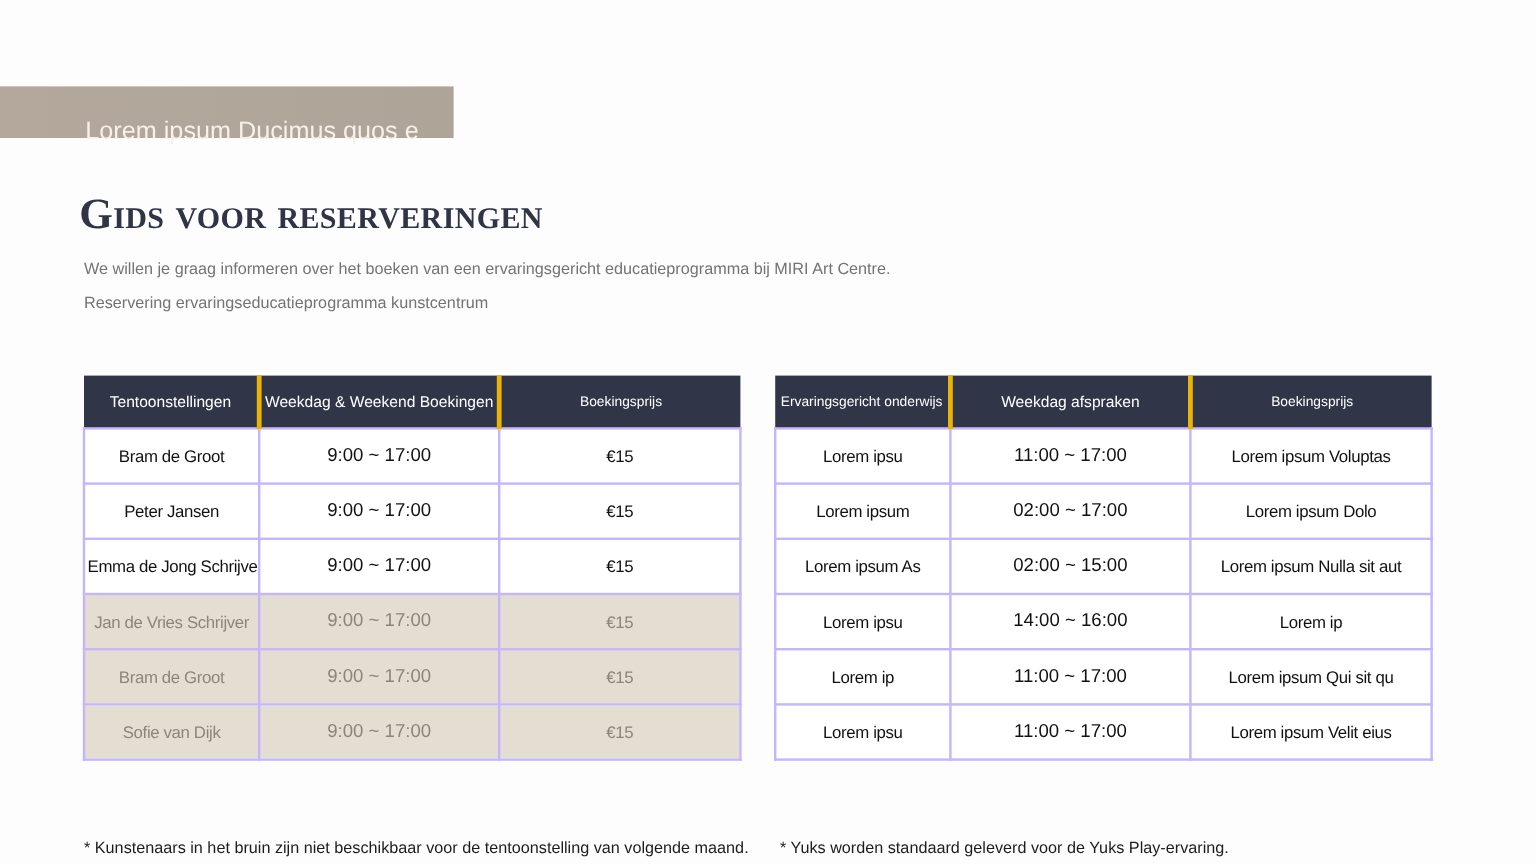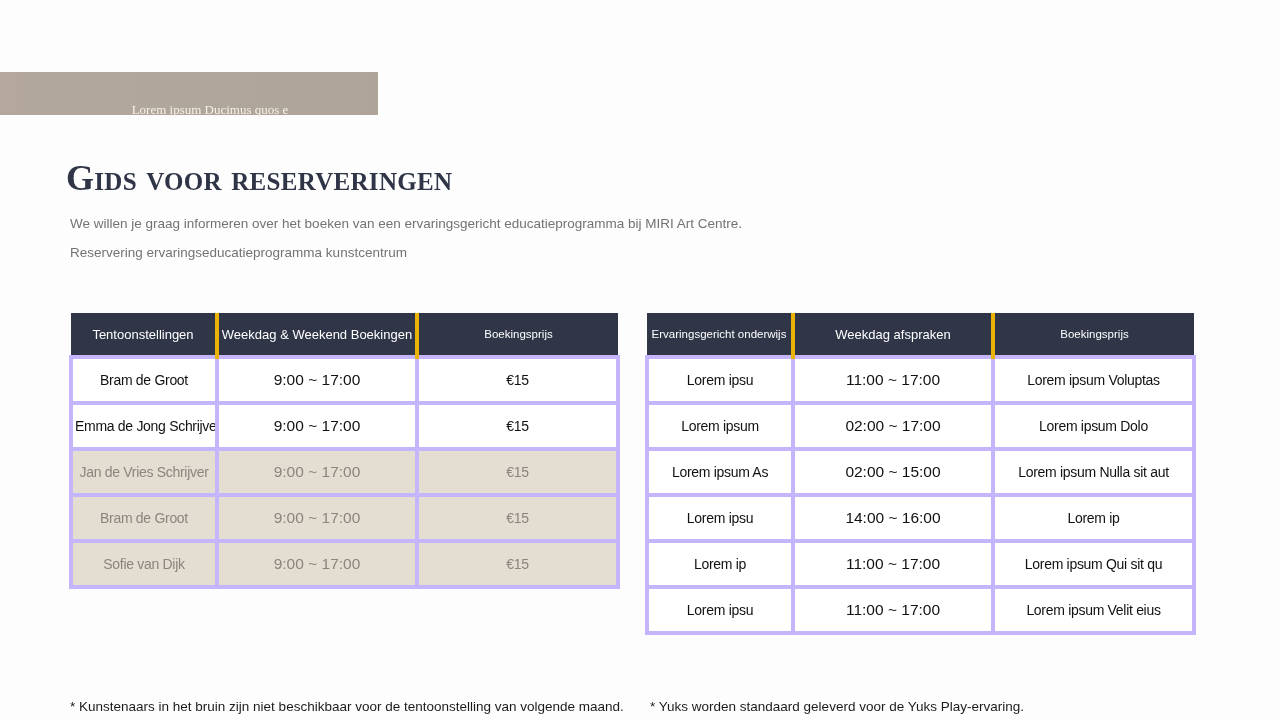--- a/index.html
+++ b/index.html
@@ -5,21 +5,21 @@
   * { box-sizing: border-box; margin: 0; padding: 0; }
   html, body { width: 1280px; height: 720px; background: #fdfdfd; overflow: hidden; }
   body { position: relative; font-family: "Liberation Sans", sans-serif; color: #1a1a1a; }
 
   .banner {
     position: absolute; left: 0; top: 72px; width: 378px; height: 43px;
     background: linear-gradient(90deg, #b3a89b 0%, #aea498 100%);
     display: flex; align-items: center; justify-content: center;
   }
   .banner span {
-    font-family: Liberation Serif, serif; font-size: 13px; color: #f6f1ea; padding-left: 42px; margin-top: 32px;
+    font-family: Liberation Sans, sans-serif; font-size: 21px; color: #f6f1ea; padding-left: 42px; margin-top: 32px;
   }
 
   .title {
     position: absolute; left: 66px; top: 156px;
     font-family: "Liberation Serif", serif; font-size: 36px; color: #2f3447;
     font-variant: small-caps; letter-spacing: 0.3px; line-height: 44px;
   }
   .intro1, .intro2 {
     position: absolute; left: 70px; font-size: 13.5px; color: #737373;
   }
@@ -30,21 +30,21 @@
     position: absolute; border-collapse: collapse; table-layout: fixed;
     font-size: 14px; text-align: center;
   }
   table.grid th {
     background: #303648; color: #ffffff; font-weight: normal; height: 44px;
     border-left: 4px solid #eab308; font-size: 13px; padding: 0 2px;
   }
   table.grid th:first-child { border-left: none; }
   table.grid th.small { font-size: 11.5px; }
   table.grid td {
-    height: 46px; border: 4px solid #c4b5fd; background: #ffffff; color: #111;
+    height: 46px; border: 2px solid #c4b5fd; background: #ffffff; color: #111;
     font-size: 14px; letter-spacing: -0.3px; padding: 0 2px; white-space: nowrap; overflow: hidden;
   }
   table.grid td.time { font-size: 15.5px; letter-spacing: 0; }
   table.grid tr.unavail td { background: #e4ddd1; color: #8c857c; }
 
   #t1 { left: 69px; top: 313px; width: 547px; }
   #t2 { left: 645px; top: 313px; width: 547px; }
 
   .note {
     position: absolute; top: 651px; font-size: 13.5px; color: #1c1c1c; white-space: nowrap; margin-top: 48px;
@@ -72,20 +72,25 @@
   <thead>
     <tr>
       <th>Tentoonstellingen</th>
       <th>Weekdag &amp; Weekend Boekingen</th>
       <th class="small">Boekingsprijs</th>
     </tr>
   </thead>
   <tbody>
     <tr>
       <td>Bram de Groot</td>
+      <td class="time">9:00 ~ 17:00</td>
+      <td>€15</td>
+    </tr>
+    <tr>
+      <td>Peter Jansen</td>
       <td class="time">9:00 ~ 17:00</td>
       <td>€15</td>
     </tr>
     <tr>
       <td>Emma de Jong Schrijver</td>
       <td class="time">9:00 ~ 17:00</td>
       <td>€15</td>
     </tr>
     <tr class="unavail">
       <td>Jan de Vries Schrijver</td>

